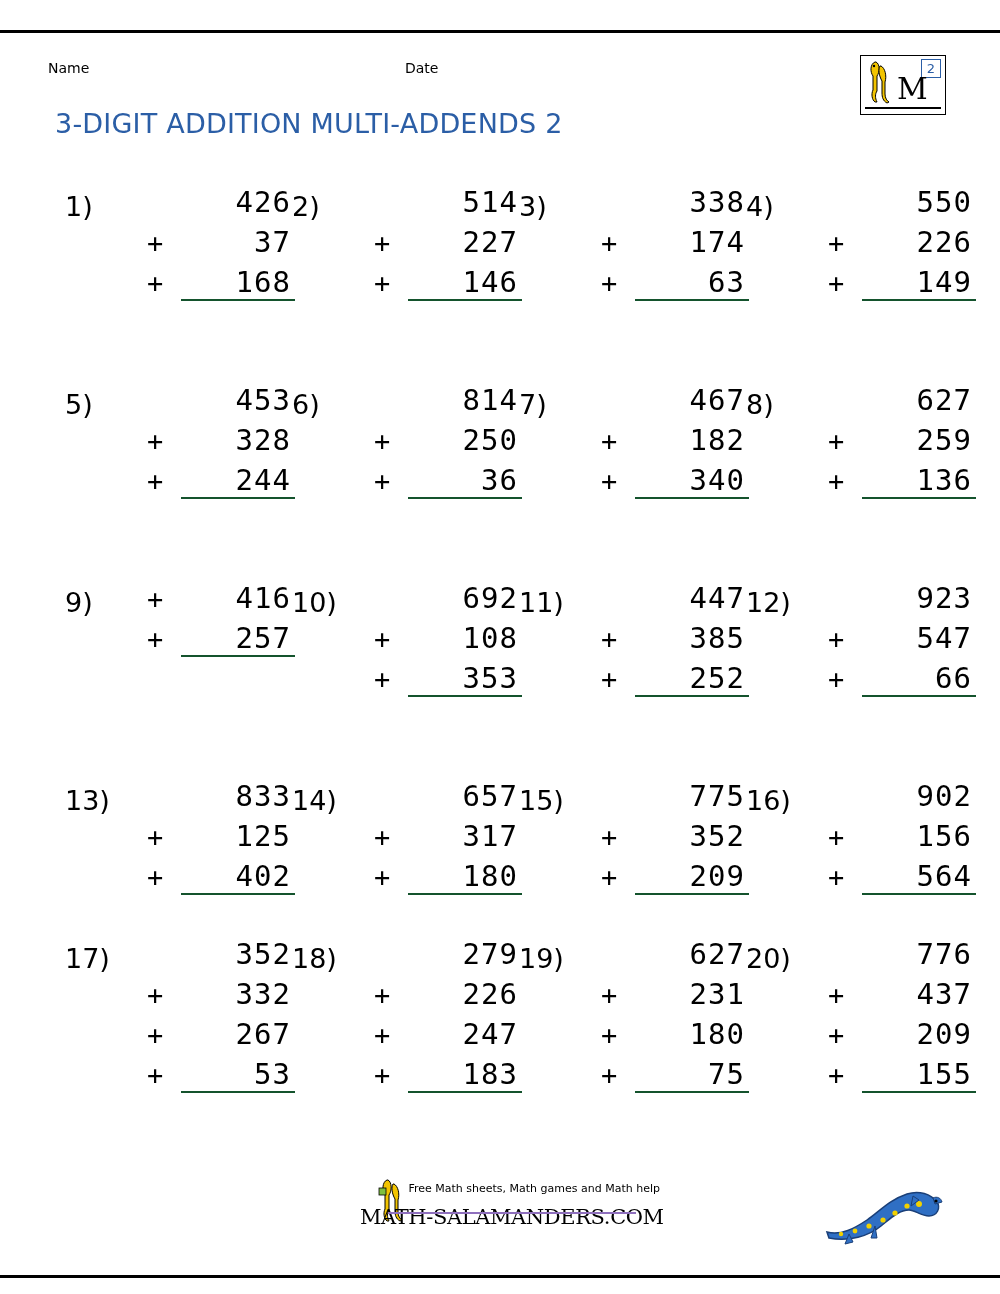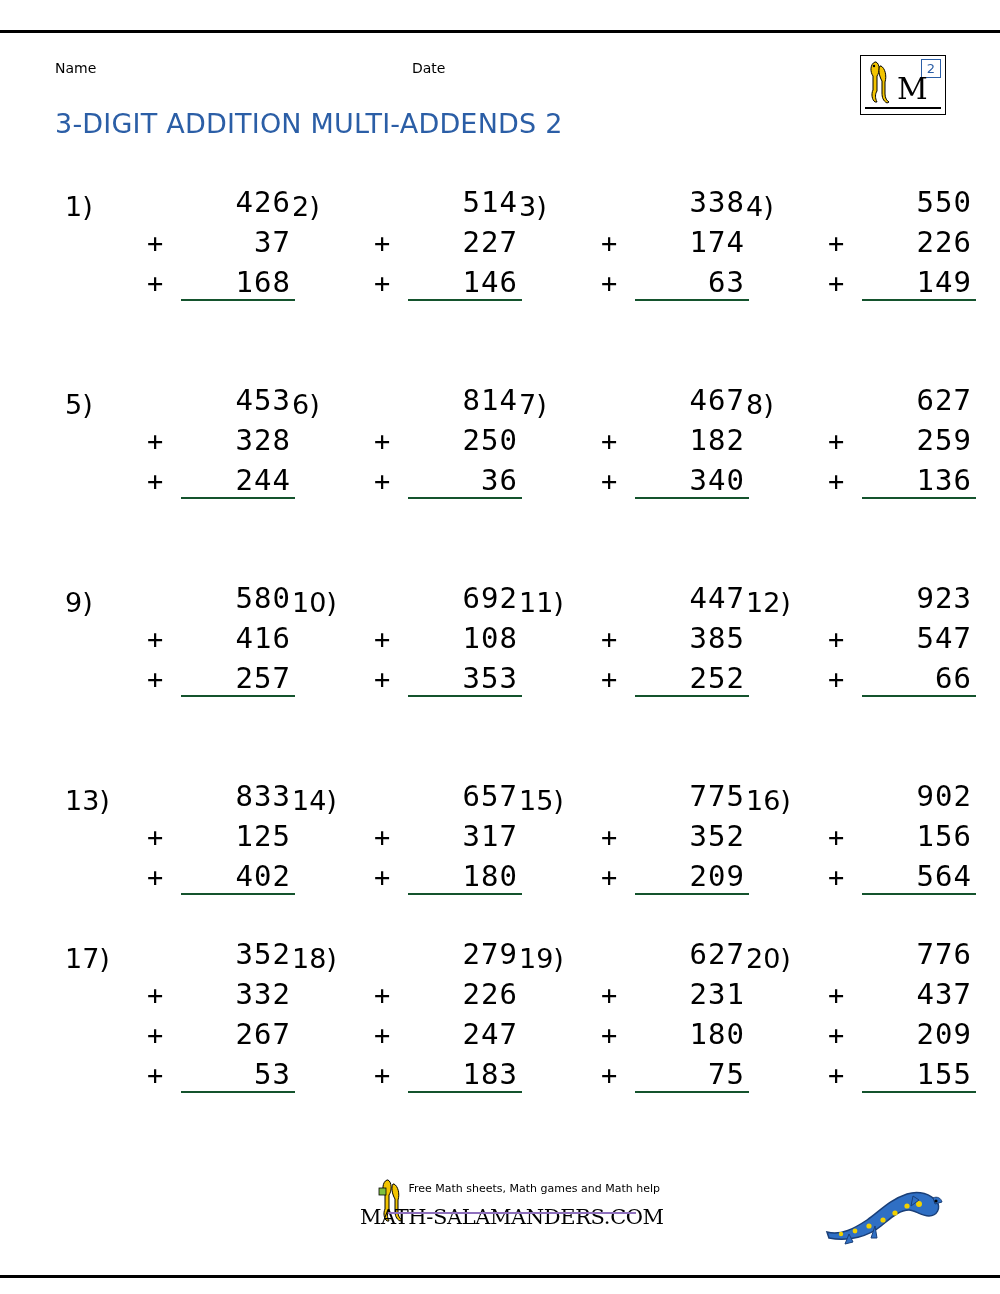--- a/index.html
+++ b/index.html
@@ -23,21 +23,21 @@
   }
   .top-rule {
     position: absolute;
     left: 0;
     top: 30px;
     width: 1000px;
     border-top: 3px solid #000;
   }
   .header {
     position: absolute;
-    left: 55px;
+    left: 48px;
     top: 58px;
     width: 890px;
     height: 70px;
   }
   .hdr-name {
     position: absolute;
     left: 0;
     top: 2px;
     font-size: 14px;
     font-family: "DejaVu Sans", sans-serif;
@@ -393,24 +393,20 @@
         </div>
       </div>
     </div>
 
     <div class="rowgap"></div>
 
     <div class="row">
       <div class="prob">
         <div class="num">9)</div>
         <div class="stack">
-          <div class="line">
-              <span class="plus"></span>
-              <span class="val">580</span>
-            </div>
           <div class="line">
               <span class="plus">+</span>
               <span class="val">416</span>
             </div>
           <div class="line underline">
               <span class="plus">+</span>
               <span class="val">257</span>
             </div>
         </div>
       </div>

